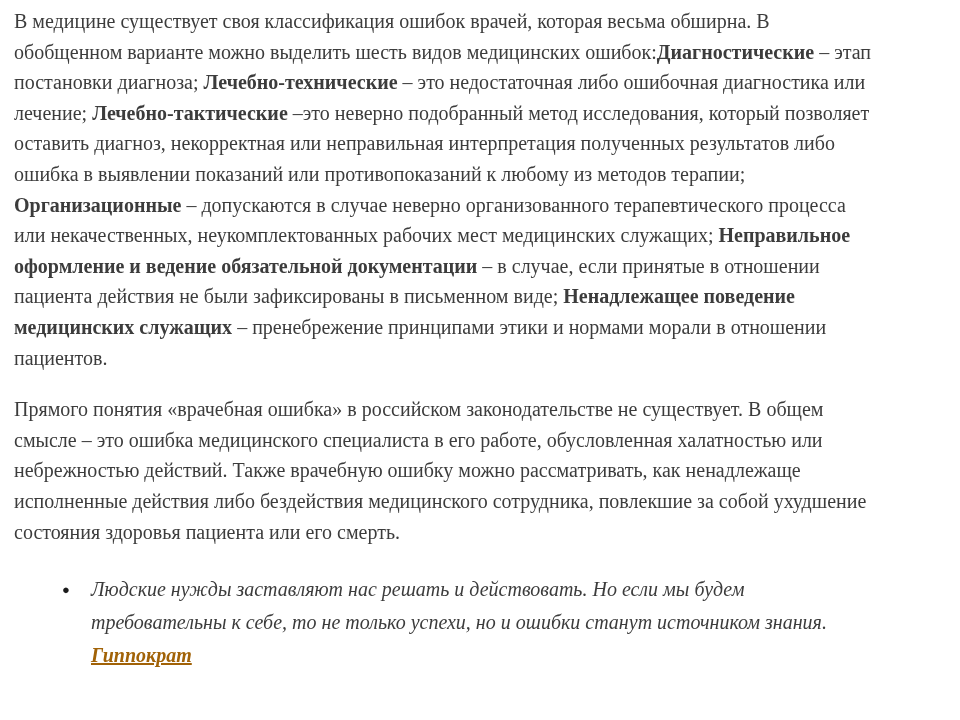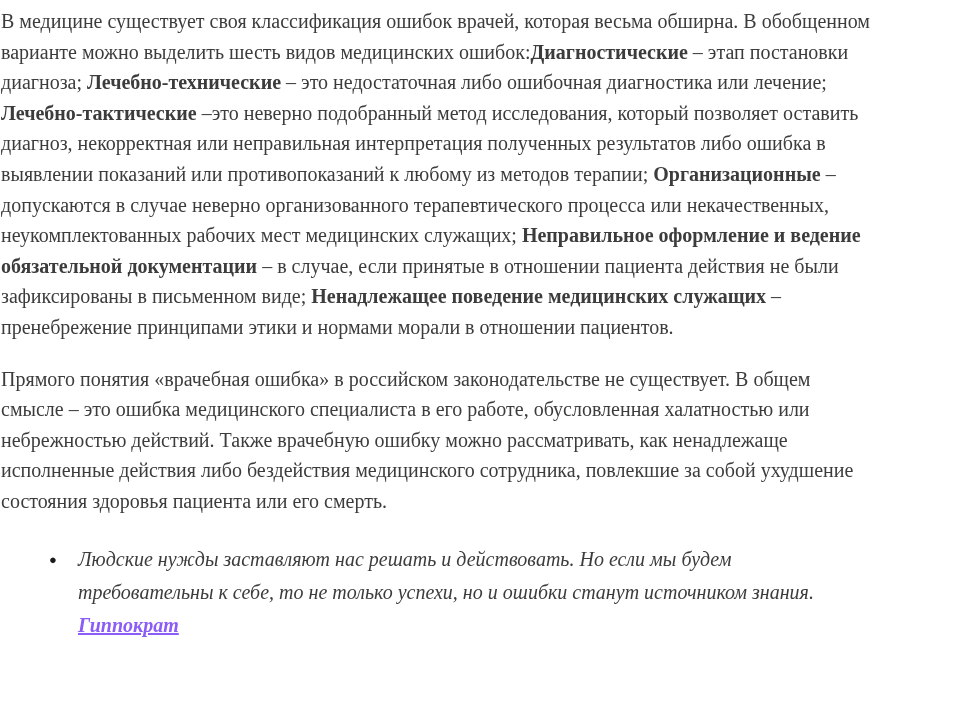--- a/index.html
+++ b/index.html
@@ -8,21 +8,21 @@
     background: #ffffff;
   }
   body {
     width: 960px;
     height: 720px;
     overflow: hidden;
     font-family: "Liberation Serif", serif;
     color: #3c3c3c;
   }
   .page {
-    padding: 6px 14px 0 1px;
+    padding: 6px 14px 0 14px;
     box-sizing: border-box;
     width: 892px;
     height: 720px;
     background: #ffffff;
   }
   .para {
     font-size: 20px;
     line-height: 1.53;
     margin: 0 0 21px 0;
     text-align: left;
@@ -44,21 +44,21 @@
   .bullet-marker {
     position: absolute;
     left: -29px;
     top: 2px;
     font-style: normal;
     font-size: 13px;
     line-height: 30px;
     color: #1a1a1a;
   }
   .link {
-    color: #8b5cf6;
+    color: #a16207;
     font-weight: bold;
     font-style: italic;
     text-decoration: underline;
     cursor: pointer;
   }
 </style>
 </head>
 <body>
 
 <div class="page">

